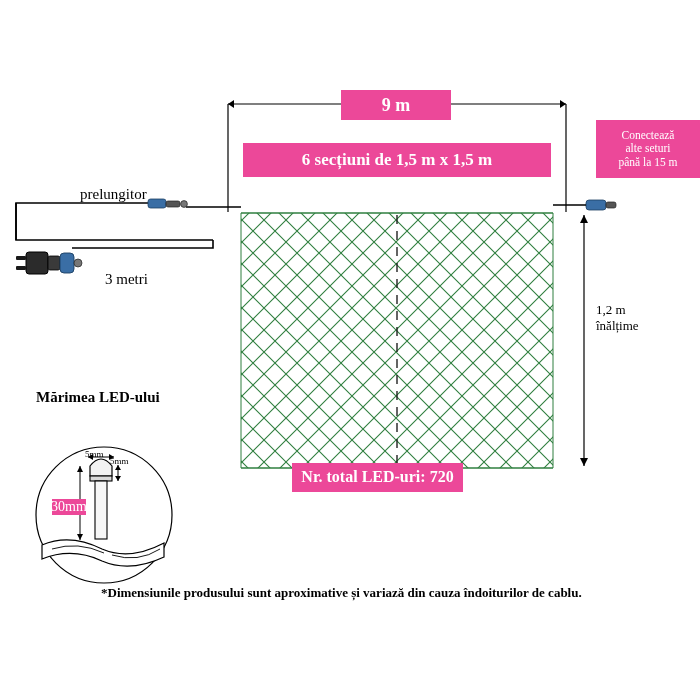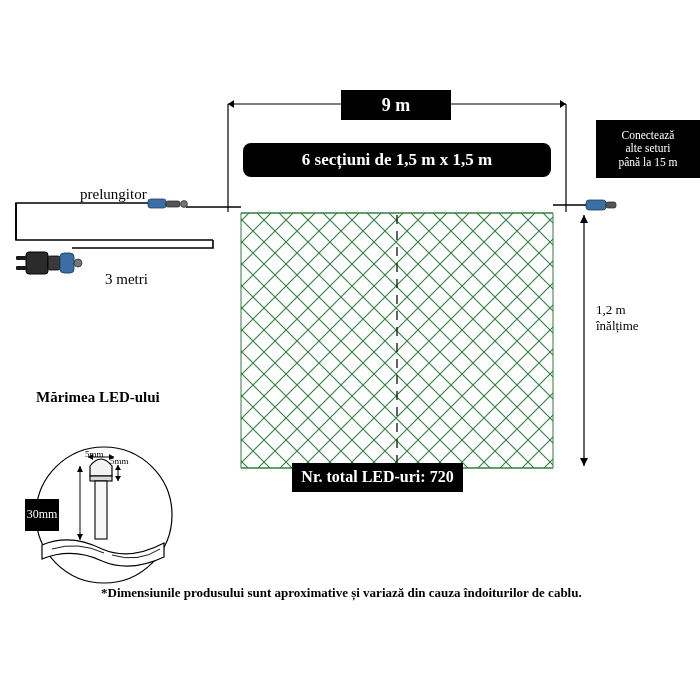--- a/index.html
+++ b/index.html
@@ -15,21 +15,21 @@
     font-family: "Liberation Serif", serif;
     overflow: hidden;
   }
   .lbl {
     position: absolute;
     color: #000;
     white-space: nowrap;
   }
   .boxlbl {
     position: absolute;
-    background: #000000;
+    background: #ec4899;
     color: #fff;
     display: flex;
     align-items: center;
     justify-content: center;
     text-align: center;
     white-space: pre-line;
     line-height: 1.15;
   }
   svg {
     position: absolute;
@@ -134,39 +134,39 @@
 
       <line x1="80" y1="466" x2="80" y2="540" stroke="#000" stroke-width="1"></line>
       <polygon points="80,466 77,472 83,472" fill="#000"></polygon>
       <polygon points="80,540 77,534 83,534" fill="#000"></polygon>
     </g>
 
   </svg>
 
   <div class="boxlbl" style="left:341px; top:90px; width:110px; height:30px; font-size:18px; font-weight:bold;">9 m</div>
 
-  <div class="boxlbl" style="left:243px; top:143px; width:308px; height:34px; font-size:17px; font-weight:bold;border-radius:8px;">6 secțiuni de 1,5 m x 1,5 m</div>
+  <div class="boxlbl" style="left:243px; top:143px; width:308px; height:34px; font-size:17px; font-weight:bold;">6 secțiuni de 1,5 m x 1,5 m</div>
 
   <div class="boxlbl" style="left:596px; top:120px; width:100px; height:54px; font-size:11.5px; padding:2px;">Conectează
 alte seturi
 până la 15 m</div>
 
   <div class="lbl" style="left:80px; top:186px; font-size:15px;">prelungitor</div>
 
   <div class="lbl" style="left:105px; top:271px; font-size:15px;text-align:center;">3 metri</div>
 
   <div class="lbl" style="left:596px; top:302px; font-size:13px; white-space:pre-line; line-height:1.2;">1,2 m
 înălțime</div>
 
   <div class="boxlbl" style="left:292px; top:463px; width:171px; height:29px; font-size:16px; font-weight:bold;">Nr. total LED-uri:   720</div>
 
   <div class="lbl" style="left:36px; top:389px; font-size:15px; font-weight:bold;">Mărimea LED-ului</div>
 
   <div class="lbl" style="left:85px; top:449px; font-size:9px;">5mm</div>
 
   <div class="lbl" style="left:110px; top:456px; font-size:9px;">5mm</div>
 
-  <div class="boxlbl" style="left:25px; top:499px; width:34px; height:32px; font-size:12px;">30mm</div>
+  <div class="boxlbl" style="left:52px; top:499px; width:34px; height:16px; font-size:14px;">30mm</div>
 
 
   <div class="lbl" style="left:101px; top:585px; font-size:13px; font-weight:bold;">*Dimensiunile produsului sunt aproximative și variază din cauza îndoiturilor de cablu.</div>
 
 </div>
 
 </body></html>

